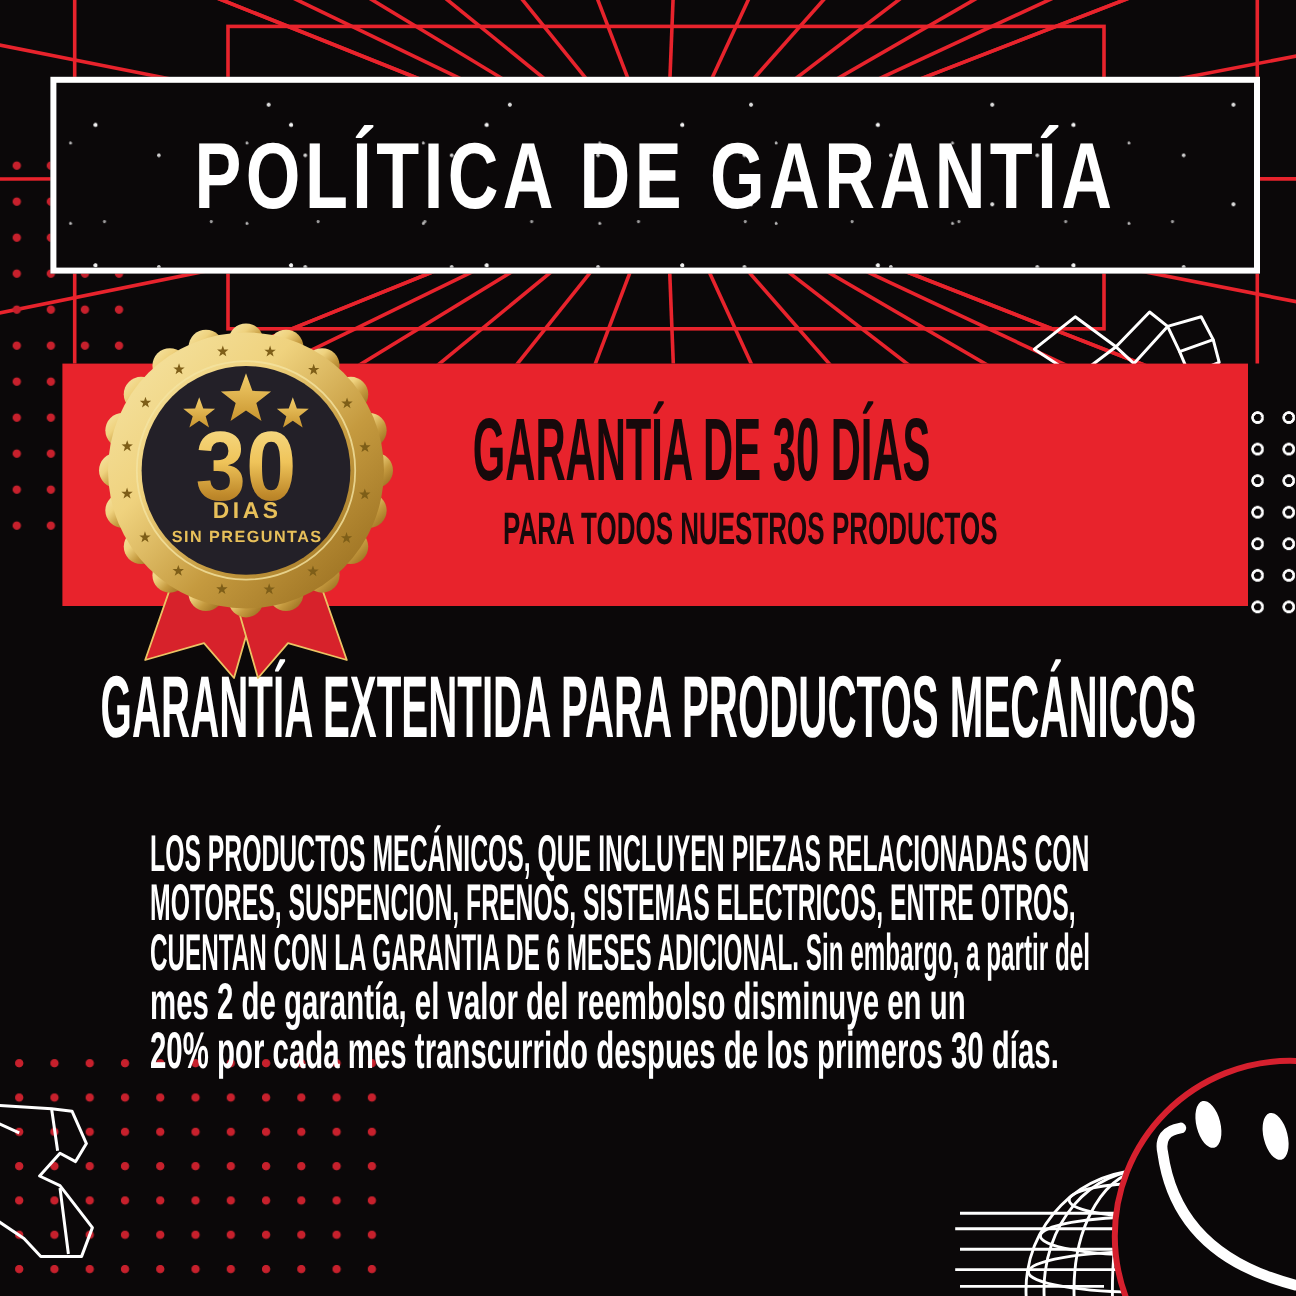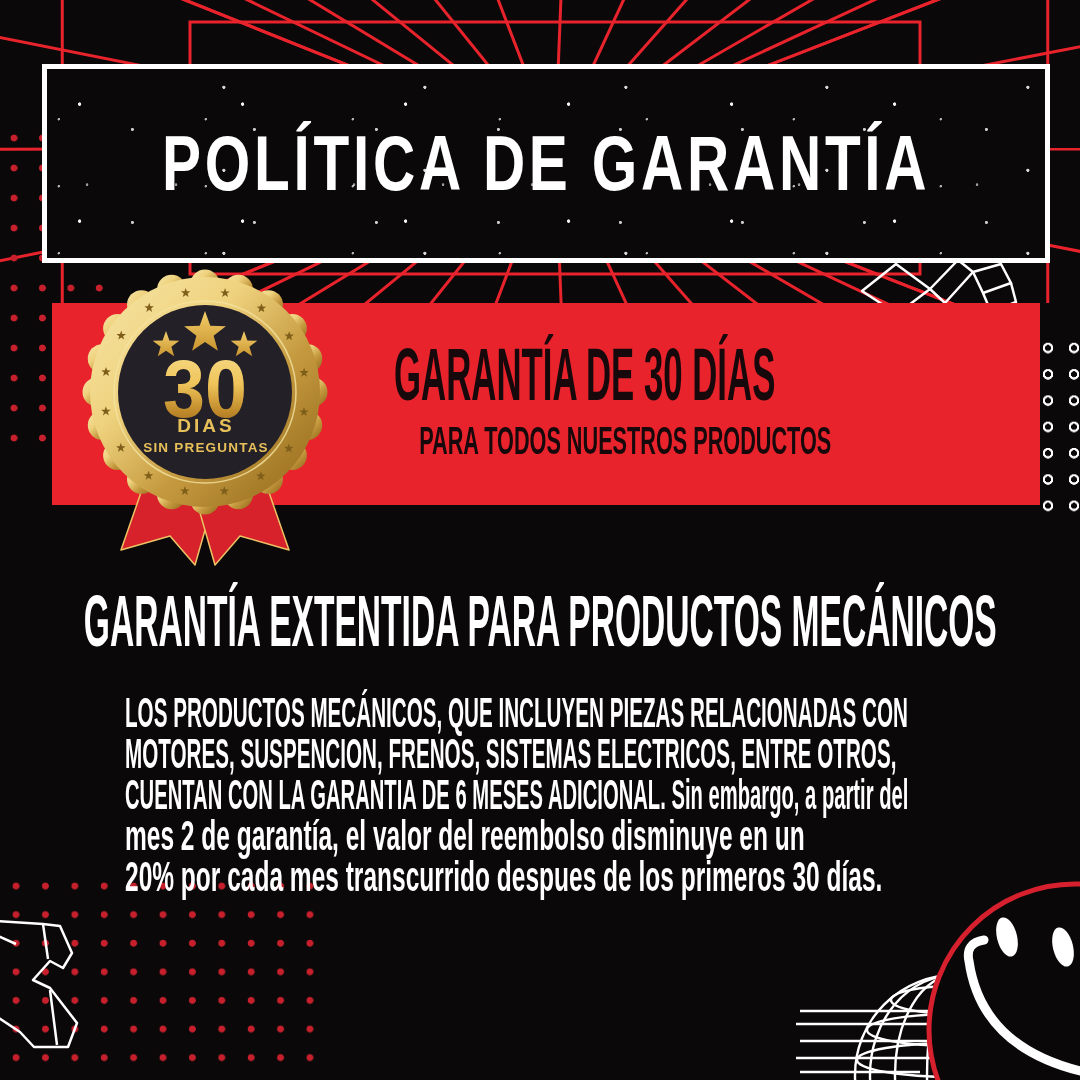--- a/index.html
+++ b/index.html
@@ -26,41 +26,41 @@
 
   
   .banner{position:absolute;left:52px;top:303px;width:988px;height:202px;background:#E8232C;z-index:5;text-align:center;}
   .banner-text{position:absolute;left:342px;top:35px;}
   .banner-heading{font-weight:bold;font-size:74px;line-height:74px;color:#17090B;white-space:nowrap;
     transform:scaleX(.47);transform-origin:left top;}
   .banner-sub{font-weight:bold;font-size:38px;line-height:38px;color:#17090B;white-space:nowrap;
     margin-top:10px;transform:scaleX(.57);transform-origin:left top;}
 
   
-  .title-box{position:absolute;left:42px;top:64px;width:1008px;height:199px;z-index:6;
+  .title-box{position:absolute;left:42px;top:64px;width:1008px;height:164px;z-index:6;
     border:5px solid #fff;background-color:#0B0809;display:flex;align-items:center;justify-content:center;
     background-image:
       radial-gradient(circle at 20% 30%,rgba(255,255,255,.95) 1.4px,transparent 2px),
       radial-gradient(circle at 70% 65%,rgba(255,255,255,.8) 1.2px,transparent 1.8px),
       radial-gradient(circle at 45% 82%,rgba(255,255,255,.6) 1px,transparent 1.6px),
       radial-gradient(circle at 88% 22%,rgba(255,255,255,.85) 1.3px,transparent 1.9px),
       radial-gradient(circle at 8% 75%,rgba(255,255,255,.7) 1px,transparent 1.5px);
     background-size:163px 117px,122px 93px,89px 141px,201px 83px,147px 67px;}
   .title-text{font-weight:bold;font-size:78px;letter-spacing:5px;color:#fff;white-space:nowrap;
     transform:scaleX(.75);transform-origin:center;}
 
   
   .badge{position:absolute;left:58px;top:253px;width:300px;height:330px;z-index:7;}
   .badge text{font-family:"Liberation Sans",sans-serif;font-weight:bold;}
   .b30{font-size:82px;}
   .bdias{font-size:19px;letter-spacing:3px;}
   .btag{font-size:13.5px;letter-spacing:1.2px;}
 
   
-  .section-heading-wrap{position:absolute;left:0;top:583px;width:1080px;display:flex;
+  .section-heading-wrap{position:absolute;left:0;top:552px;width:1080px;display:flex;
     justify-content:center;z-index:5;}
   .section-heading{font-weight:bold;font-size:73px;line-height:76px;color:#fff;white-space:nowrap;
     transform:scaleX(.46);transform-origin:center top;}
   .paragraph{position:absolute;left:125px;top:692px;z-index:5;}
   .pline{font-weight:bold;font-size:43px;line-height:41px;color:#fff;white-space:nowrap;
     transform-origin:left top;}
   .pline.l1,.pline.l2{transform:scaleX(.48);}
   .pline.l3{transform:scaleX(.47);}
   .pline.l4,.pline.l5{transform:scaleX(.57);}
 </style>

